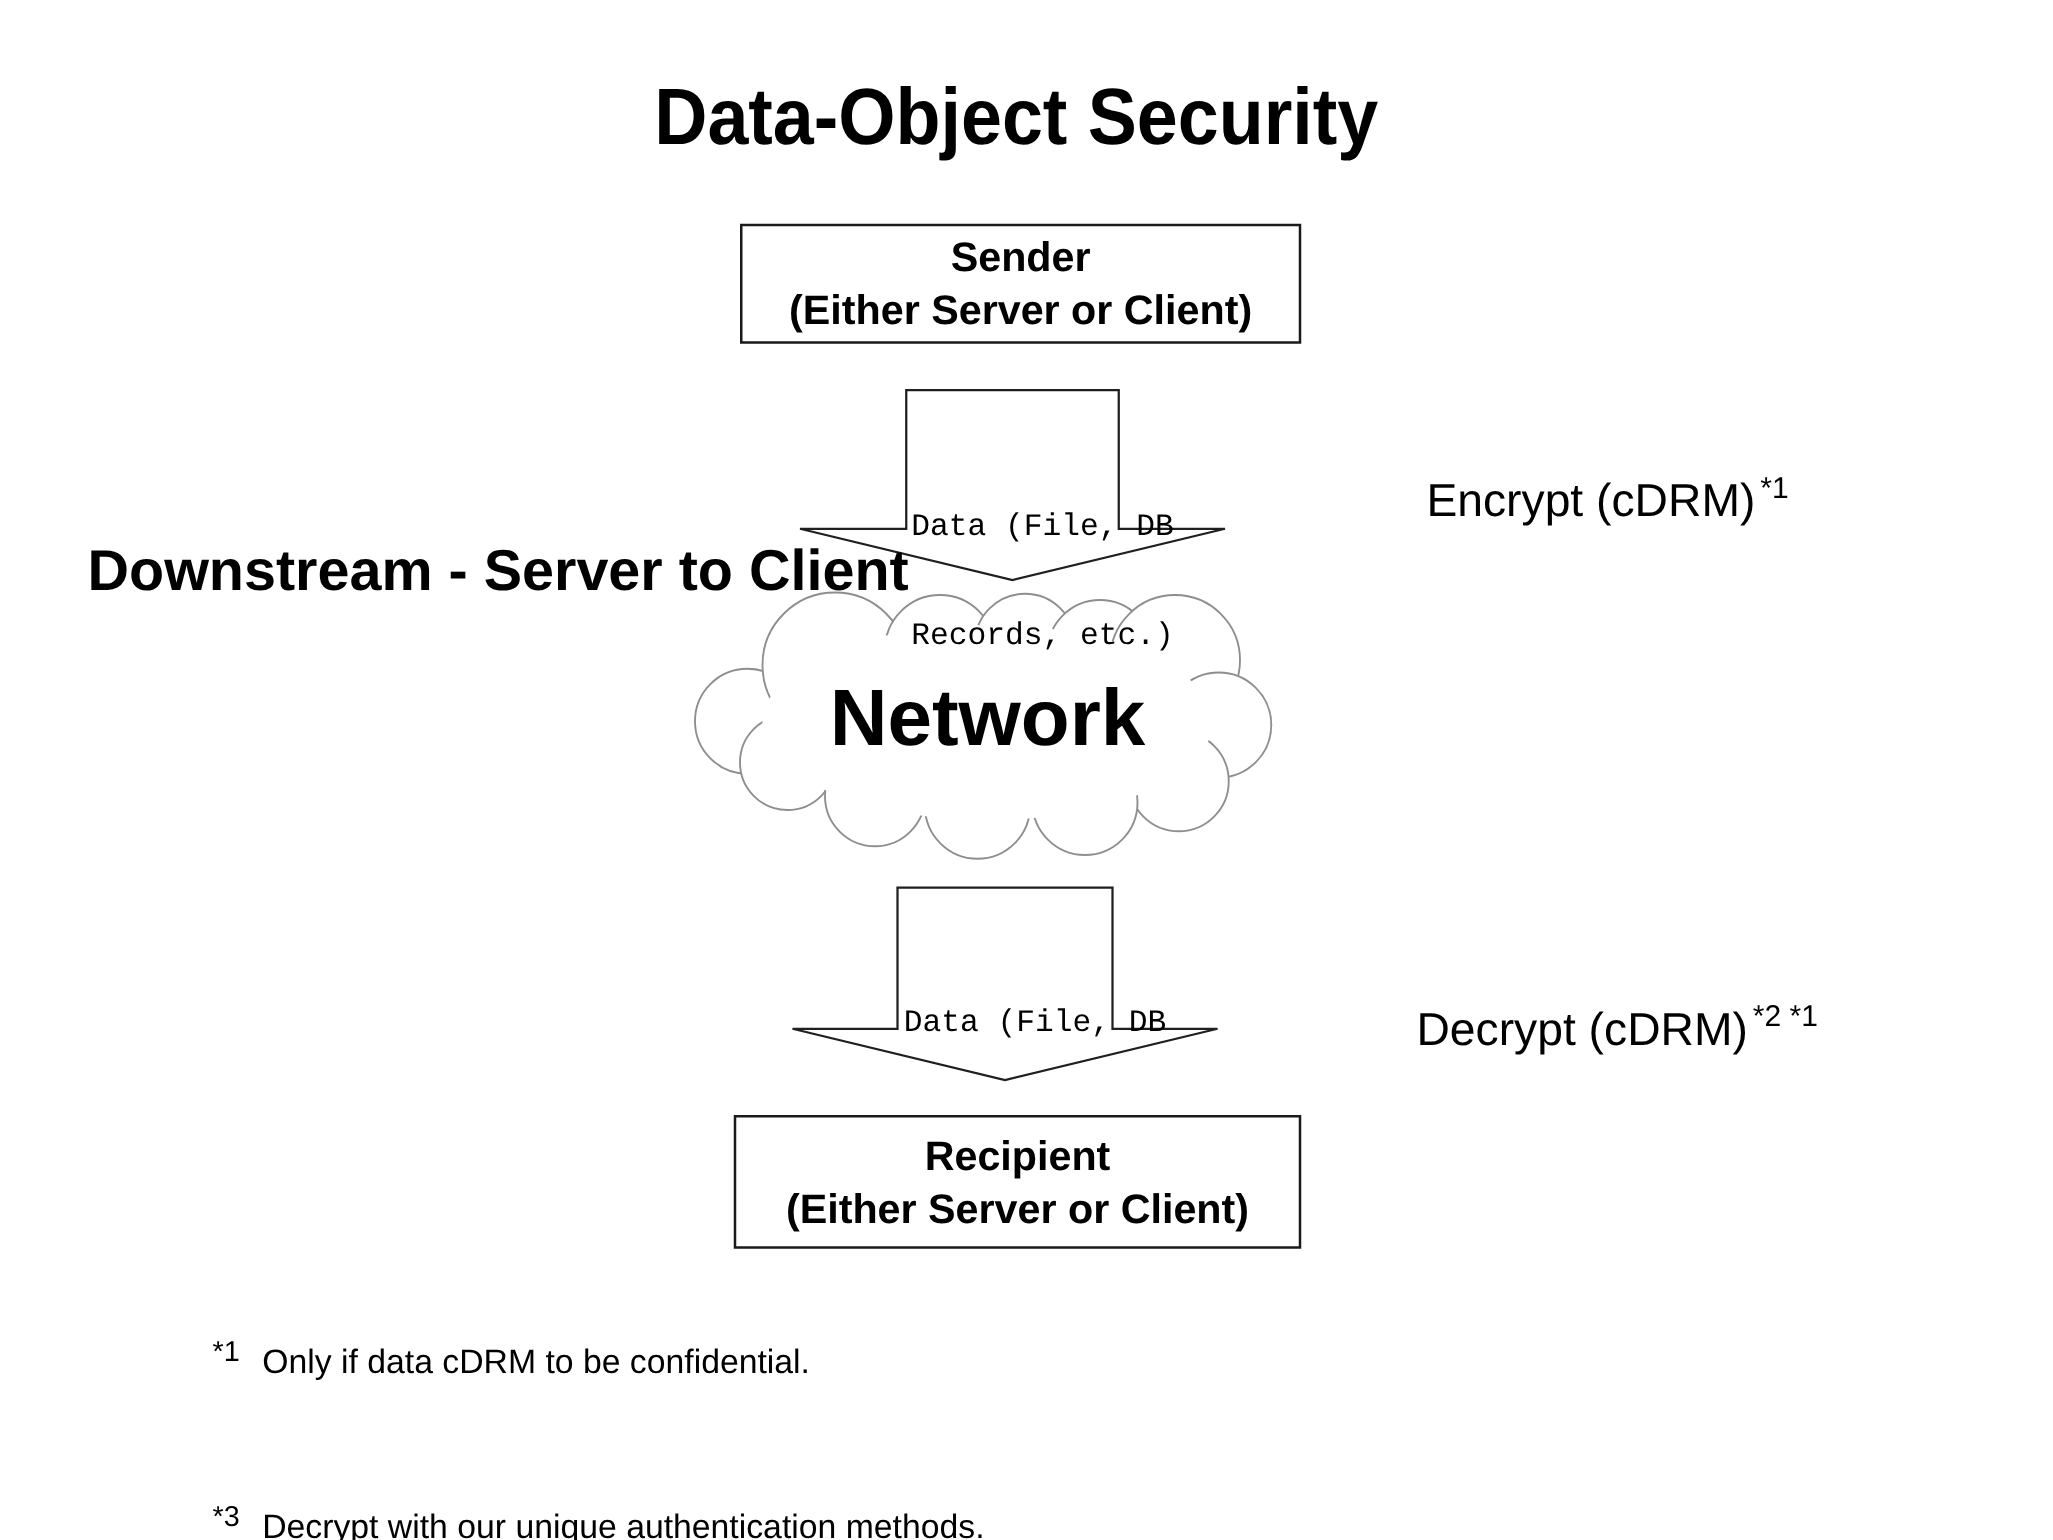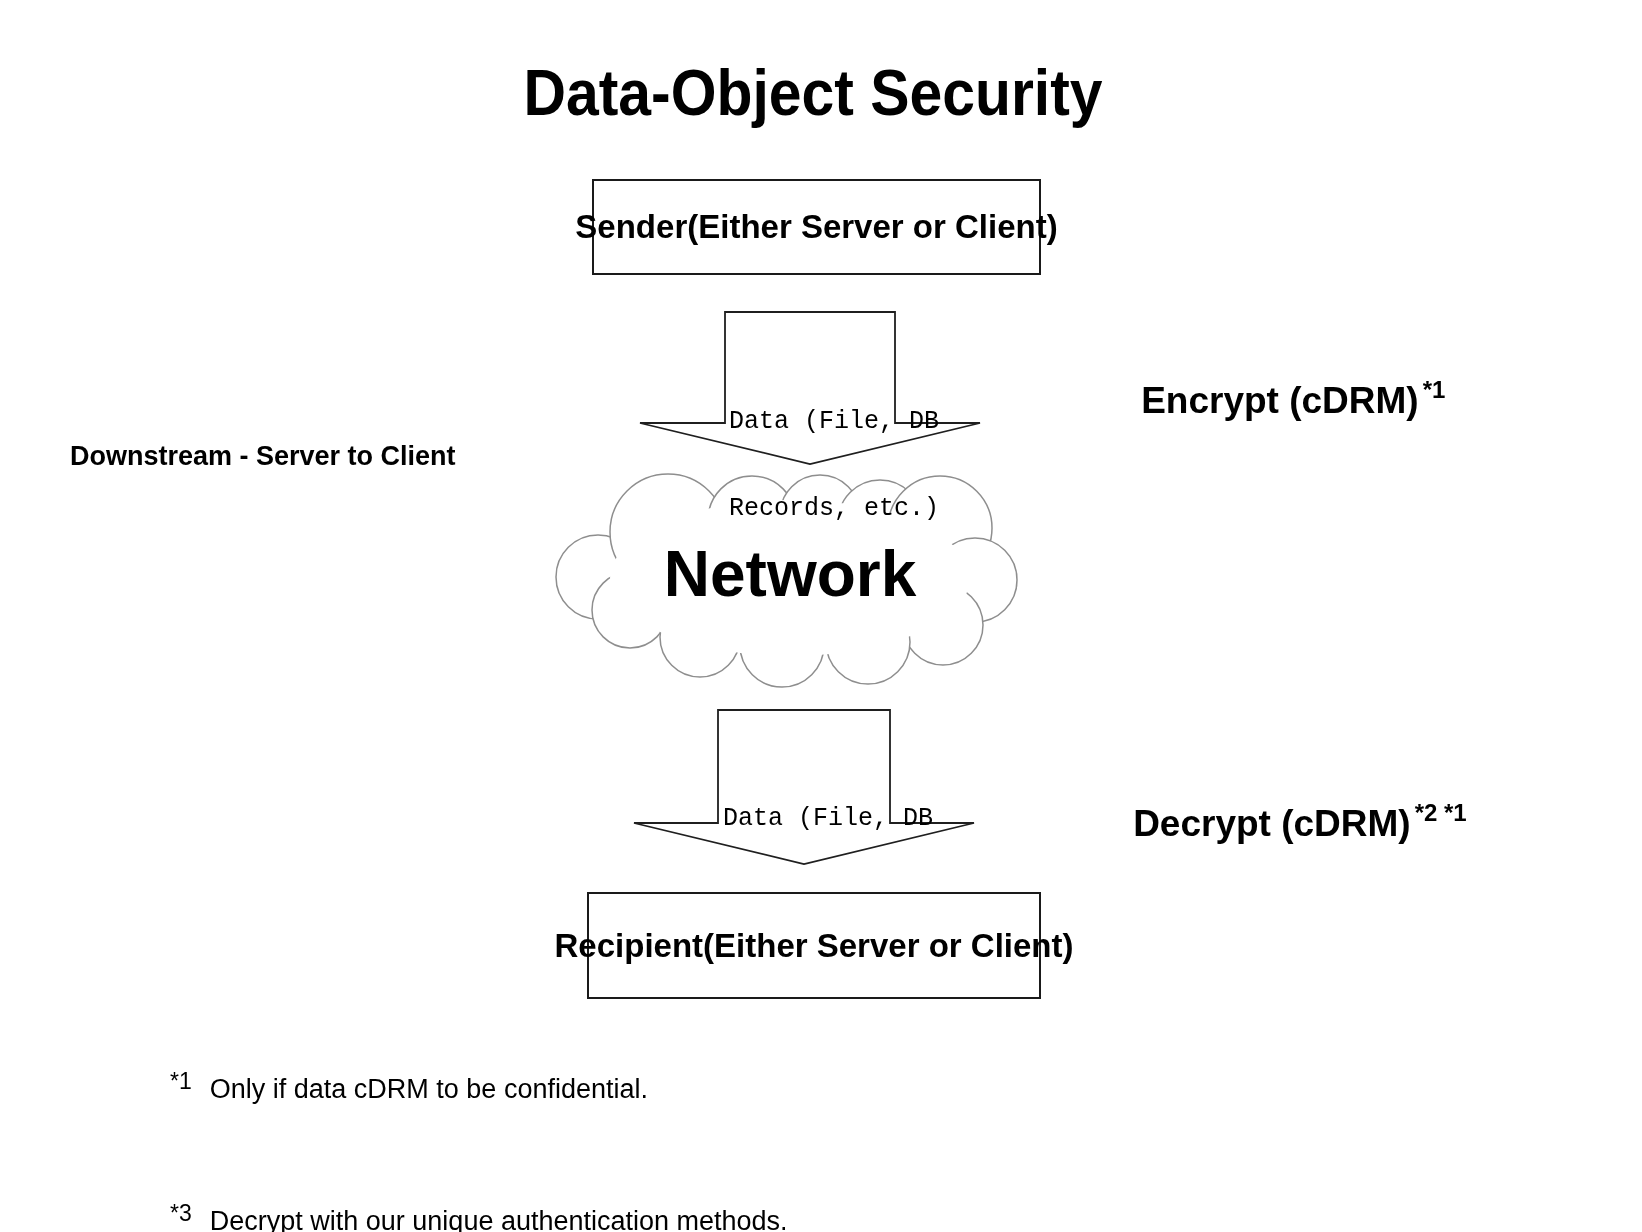--- a/index.html
+++ b/index.html
@@ -17,43 +17,43 @@
   .title {
     left: 813px; top: 58px;
     transform: translateX(-50%) scaleX(0.92);
     font-size: 64px; font-weight: bold;
     line-height: 1.1; white-space: pre;
   }
 
   .node-box {
     border: 2px solid var(--box-border, #1a1a1a);
     background: #fff;
-    display: flex; flex-direction: row;
+    display: flex; flex-direction: column;
     align-items: center; justify-content: center;
     text-align: center;
     font-weight: bold; font-size: 33px; line-height: 42px;
     white-space: pre;
   }
   .sender-box   { left: 592px; top: 179px; width: 445px; height: 92px; }
   .recipient-box{ left: 587px; top: 892px; width: 450px; height: 103px; }
 
   .stream-labels {
     left: 70px; top: 324px;
-    font-size: 27px; font-weight: bold; line-height: 53px;
+    font-size: 46px; font-weight: bold; line-height: 53px;
     white-space: pre;
   }
 
   .arrow-text {
     font-size: 25px; line-height: 29px; white-space: pre; font-family: Liberation Mono, monospace;
   }
   .arrow-text-top    { left: 729px; top: 349px; }
   .arrow-text-bottom { left: 723px; top: 746px; }
 
   .side-label {
-    font-size: 37px; font-weight: bold; white-space: pre;
+    font-size: 37px; font-weight: normal; white-space: pre;
   }
   .encrypt-label { left: 1100px; top: 338px; }
   .decrypt-label { left: 1092px; top: 761px; }
   .side-label .sup {
     position: relative; top: -15px;
     font-size: 24px; margin-left: 4px; white-space: pre;
   }
 
   .network-label {
     left: 790px; top: 578px;

